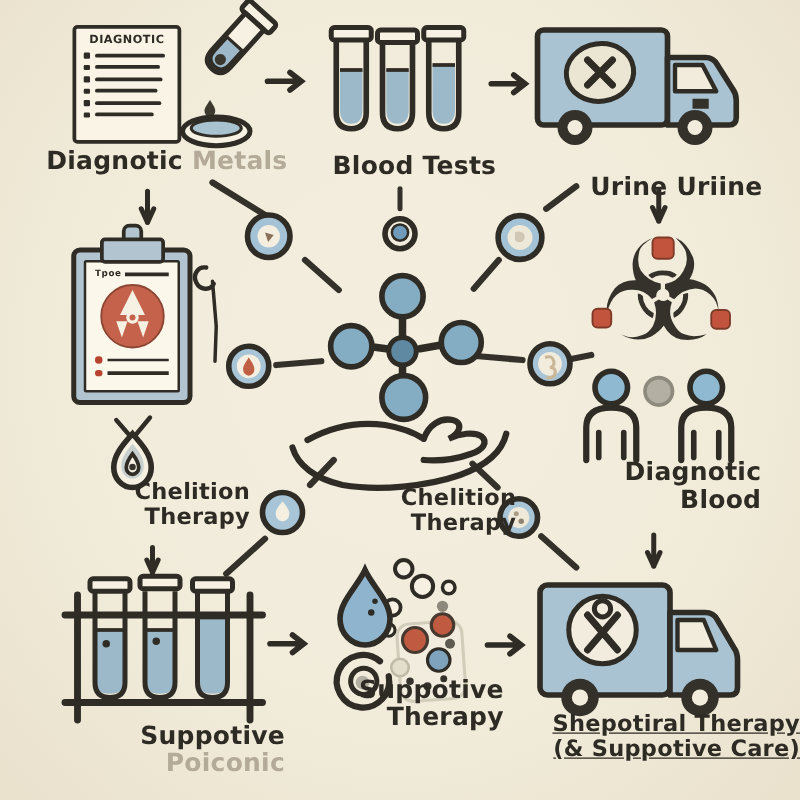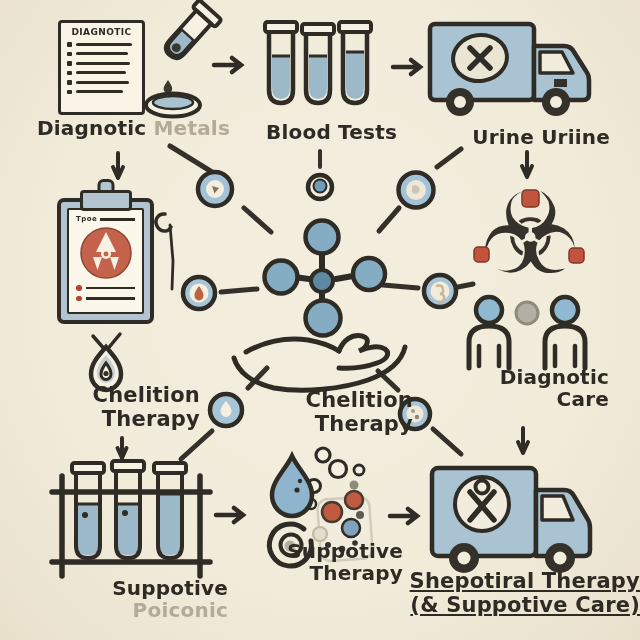--- a/index.html
+++ b/index.html
@@ -29,21 +29,21 @@
              padding:5px 7px;position:relative;}
   .clip-head{display:flex;align-items:center;gap:3px;font-size:7px;font-weight:700;letter-spacing:.5px;}
   .clip-head-line{flex:1;height:3px;background:#2f2c26;}
   .clip-rad{display:block;margin:3px auto 2px;}
   .clip-bullet{display:flex;align-items:center;gap:4px;margin:5px 0;}
   .b-dot{width:5.5px;height:5.5px;border-radius:50%;background:#b8432f;flex:0 0 auto;}
   .b-line{flex:1;height:2.5px;background:#2f2c26;}
   
   .biohazard{position:absolute;left:452px;top:172px;width:156px;height:124px;font-size:112px;line-height:124px;
              text-align:center;color:#35322b;font-family:"DejaVu Sans", sans-serif;}
-  .l21{font-size:21px;}
+  .l21{font-size:18px;}
 </style>
 </head>
 <body>
 
 <div id="canvas">
 
   <div class="doc">
     <div class="doc-title">DIAGNOTIC</div>
     <div class="doc-row">
         <span class="doc-dot"></span>
@@ -348,29 +348,29 @@
         <circle cx="34" cy="96" r="6.5" fill="#f2ecdc"></circle>
       <circle cx="130" cy="96" r="15" fill="#34312a"></circle>
         <circle cx="130" cy="96" r="6.5" fill="#f2ecdc"></circle>
     </g>
   </svg>
 
   <div class="label" style="left:25px;top:117px;width:205px;">
     <span>Diagnotic</span> <span class="faded">Metals</span>
   </div>
   <div class="label" style="left:247px;top:121px;width:150px;">Blood Tests</div>
-  <div class="label" style="left:445px;top:126px;width:165px;">Urine Uriine</div>
+  <div class="label" style="left:445px;top:138px;width:165px;">Urine Uriine</div>
 
   <div class="label l21" style="left:32px;top:384px;width:168px;">
     <div>Chelition</div>
       <div>Therapy</div>
   </div>
   <div class="label" style="left:447px;top:366px;width:162px;">
     <div>Diagnotic</div>
-      <div>Care</div>
+      <div>Blood</div>
   </div>
   <div class="label l21" style="left:228px;top:389px;width:185px;">
     <div>Chelition</div>
       <div>Therapy</div>
   </div>
 
   <div class="label" style="left:38px;top:577px;width:190px;">
     <div>Suppotive</div>
       <div class="faded">Poiconic</div>
   </div>

